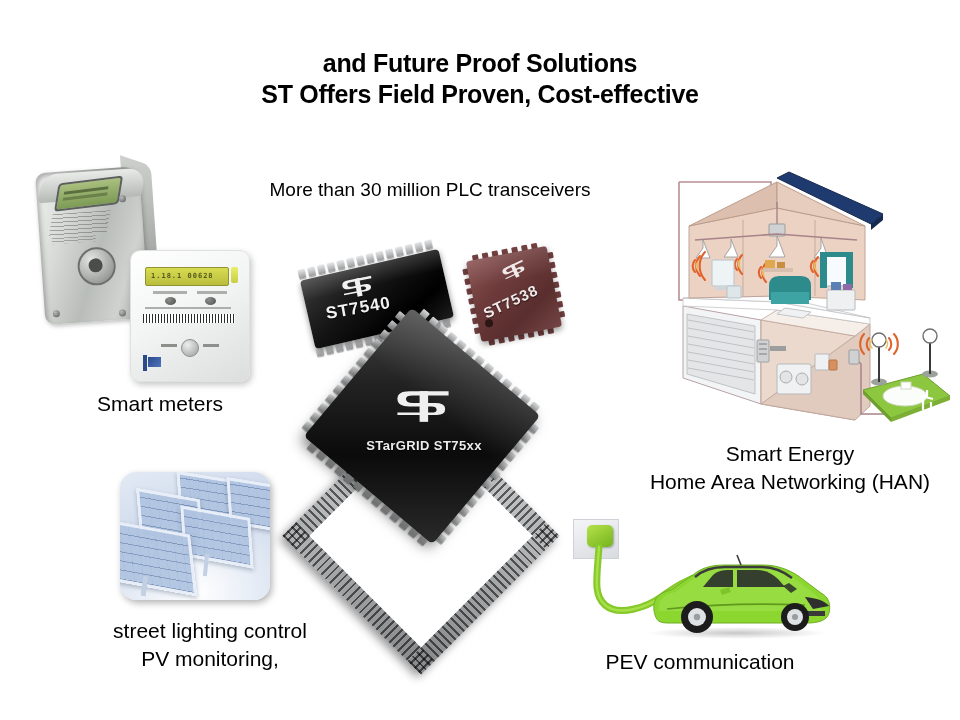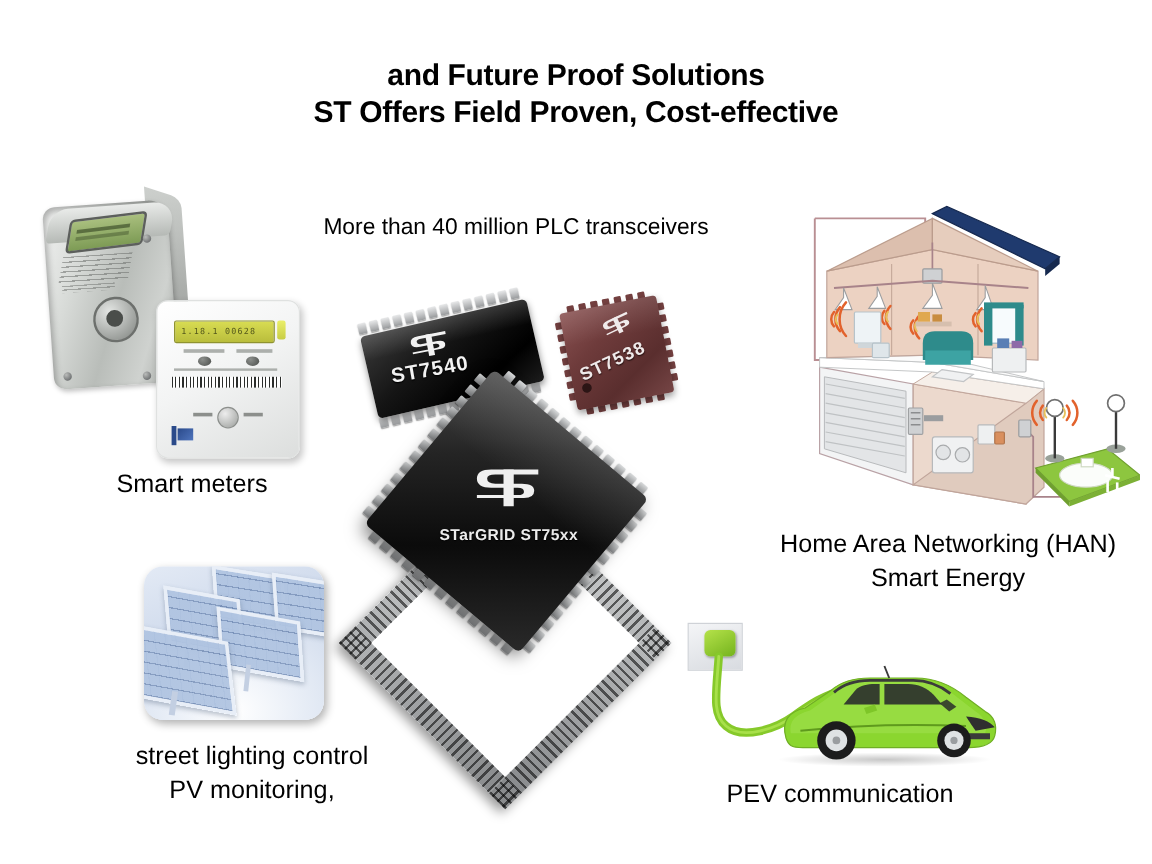--- a/index.html
+++ b/index.html
@@ -18,21 +18,21 @@
 
   
   .caption{position:absolute;text-align:center;font-size:21px;line-height:28px;}
   .caption .ln{display:block;}
   #cap-smart-meters{left:20px;top:390px;width:280px;}
   #cap-han{left:620px;top:440px;width:340px;}
   #cap-pv{left:30px;top:617px;width:360px;}
   #cap-pev{left:520px;top:648px;width:360px;}
 
   
-  #smart-meters{position:absolute;left:30px;top:155px;width:220px;height:235px;}
+  #smart-meters{position:absolute;left:30px;top:155px;width:220px;height:235px;font-weight:bold;}
   .meterA{position:absolute;left:10px;top:0px;width:120px;height:175px;
           transform:rotate(-4deg);}
   .mA-body{position:absolute;left:0;top:14px;width:104px;height:152px;
            background:linear-gradient(110deg,#f2f3f2 0%,#d7dad7 28%,#b9bdb9 55%,#cfd2cf 78%,#9ea29e 100%);
            border-radius:10px 16px 12px 10px;
            box-shadow:2px 3px 5px rgba(0,0,0,.28) inset, 1px 2px 4px rgba(0,0,0,.25);}
   .mA-side{position:absolute;left:86px;top:8px;width:30px;height:150px;
            background:linear-gradient(160deg,#cdd0cd,#8e918e);
            transform:skewY(22deg);border-radius:0 8px 8px 0;}
   .mA-top{position:absolute;left:4px;top:2px;width:104px;height:28px;
@@ -181,21 +181,21 @@
 </style>
 </head>
 <body>
 
 <div id="title">
   <span class="ln">and Future Proof Solutions</span>
   <span class="ln">ST Offers Field Proven, Cost-effective</span>
 </div>
 
 <div id="subtitle">
-  <span class="ln">More than 40 million PLC transceivers</span>
+  <span class="ln">More than 30 million PLC transceivers</span>
 </div>
 
 <div id="smart-meters">
 
   <div class="meterA">
     <div class="mA-side"></div>
     <div class="mA-body">
       <div class="mA-top"></div>
       <div class="mA-lcd"></div>
       <div class="mA-txt"></div>
@@ -521,22 +521,22 @@
         <path d="M229,186 a15,15 0 0 0 0,-20"></path>
     </g>
     <g fill="none" stroke="#e8c15a" stroke-width="1.5" stroke-linecap="round">
       <path d="M207,180 a6,6 0 0 1 0,-8"></path>
         <path d="M221,180 a6,6 0 0 0 0,-8"></path>
     </g>
   </svg>
 </div>
 
 <div class="caption" id="cap-han">
+  <span class="ln">Smart Energy</span>
   <span class="ln">Home Area Networking (HAN)</span>
-  <span class="ln">Smart Energy</span>
 </div>
 
 <div id="pv">
   <div class="snow"></div>
   <div class="panel" style="left:58px;top:4px;width:54px;height:40px;transform:skewY(13deg) rotate(-4deg);"></div>
   <div class="panel" style="left:108px;top:10px;width:52px;height:40px;transform:skewY(13deg) rotate(-4deg);"></div>
   <div class="leg" style="left:74px;top:44px;width:4px;height:20px;transform:rotate(6deg);"></div>
   <div class="leg" style="left:124px;top:50px;width:4px;height:20px;transform:rotate(6deg);"></div>
   <div class="panel" style="left:18px;top:22px;width:58px;height:42px;transform:skewY(15deg) rotate(-5deg);"></div>
   <div class="leg" style="left:34px;top:62px;width:4px;height:22px;transform:rotate(6deg);"></div>

